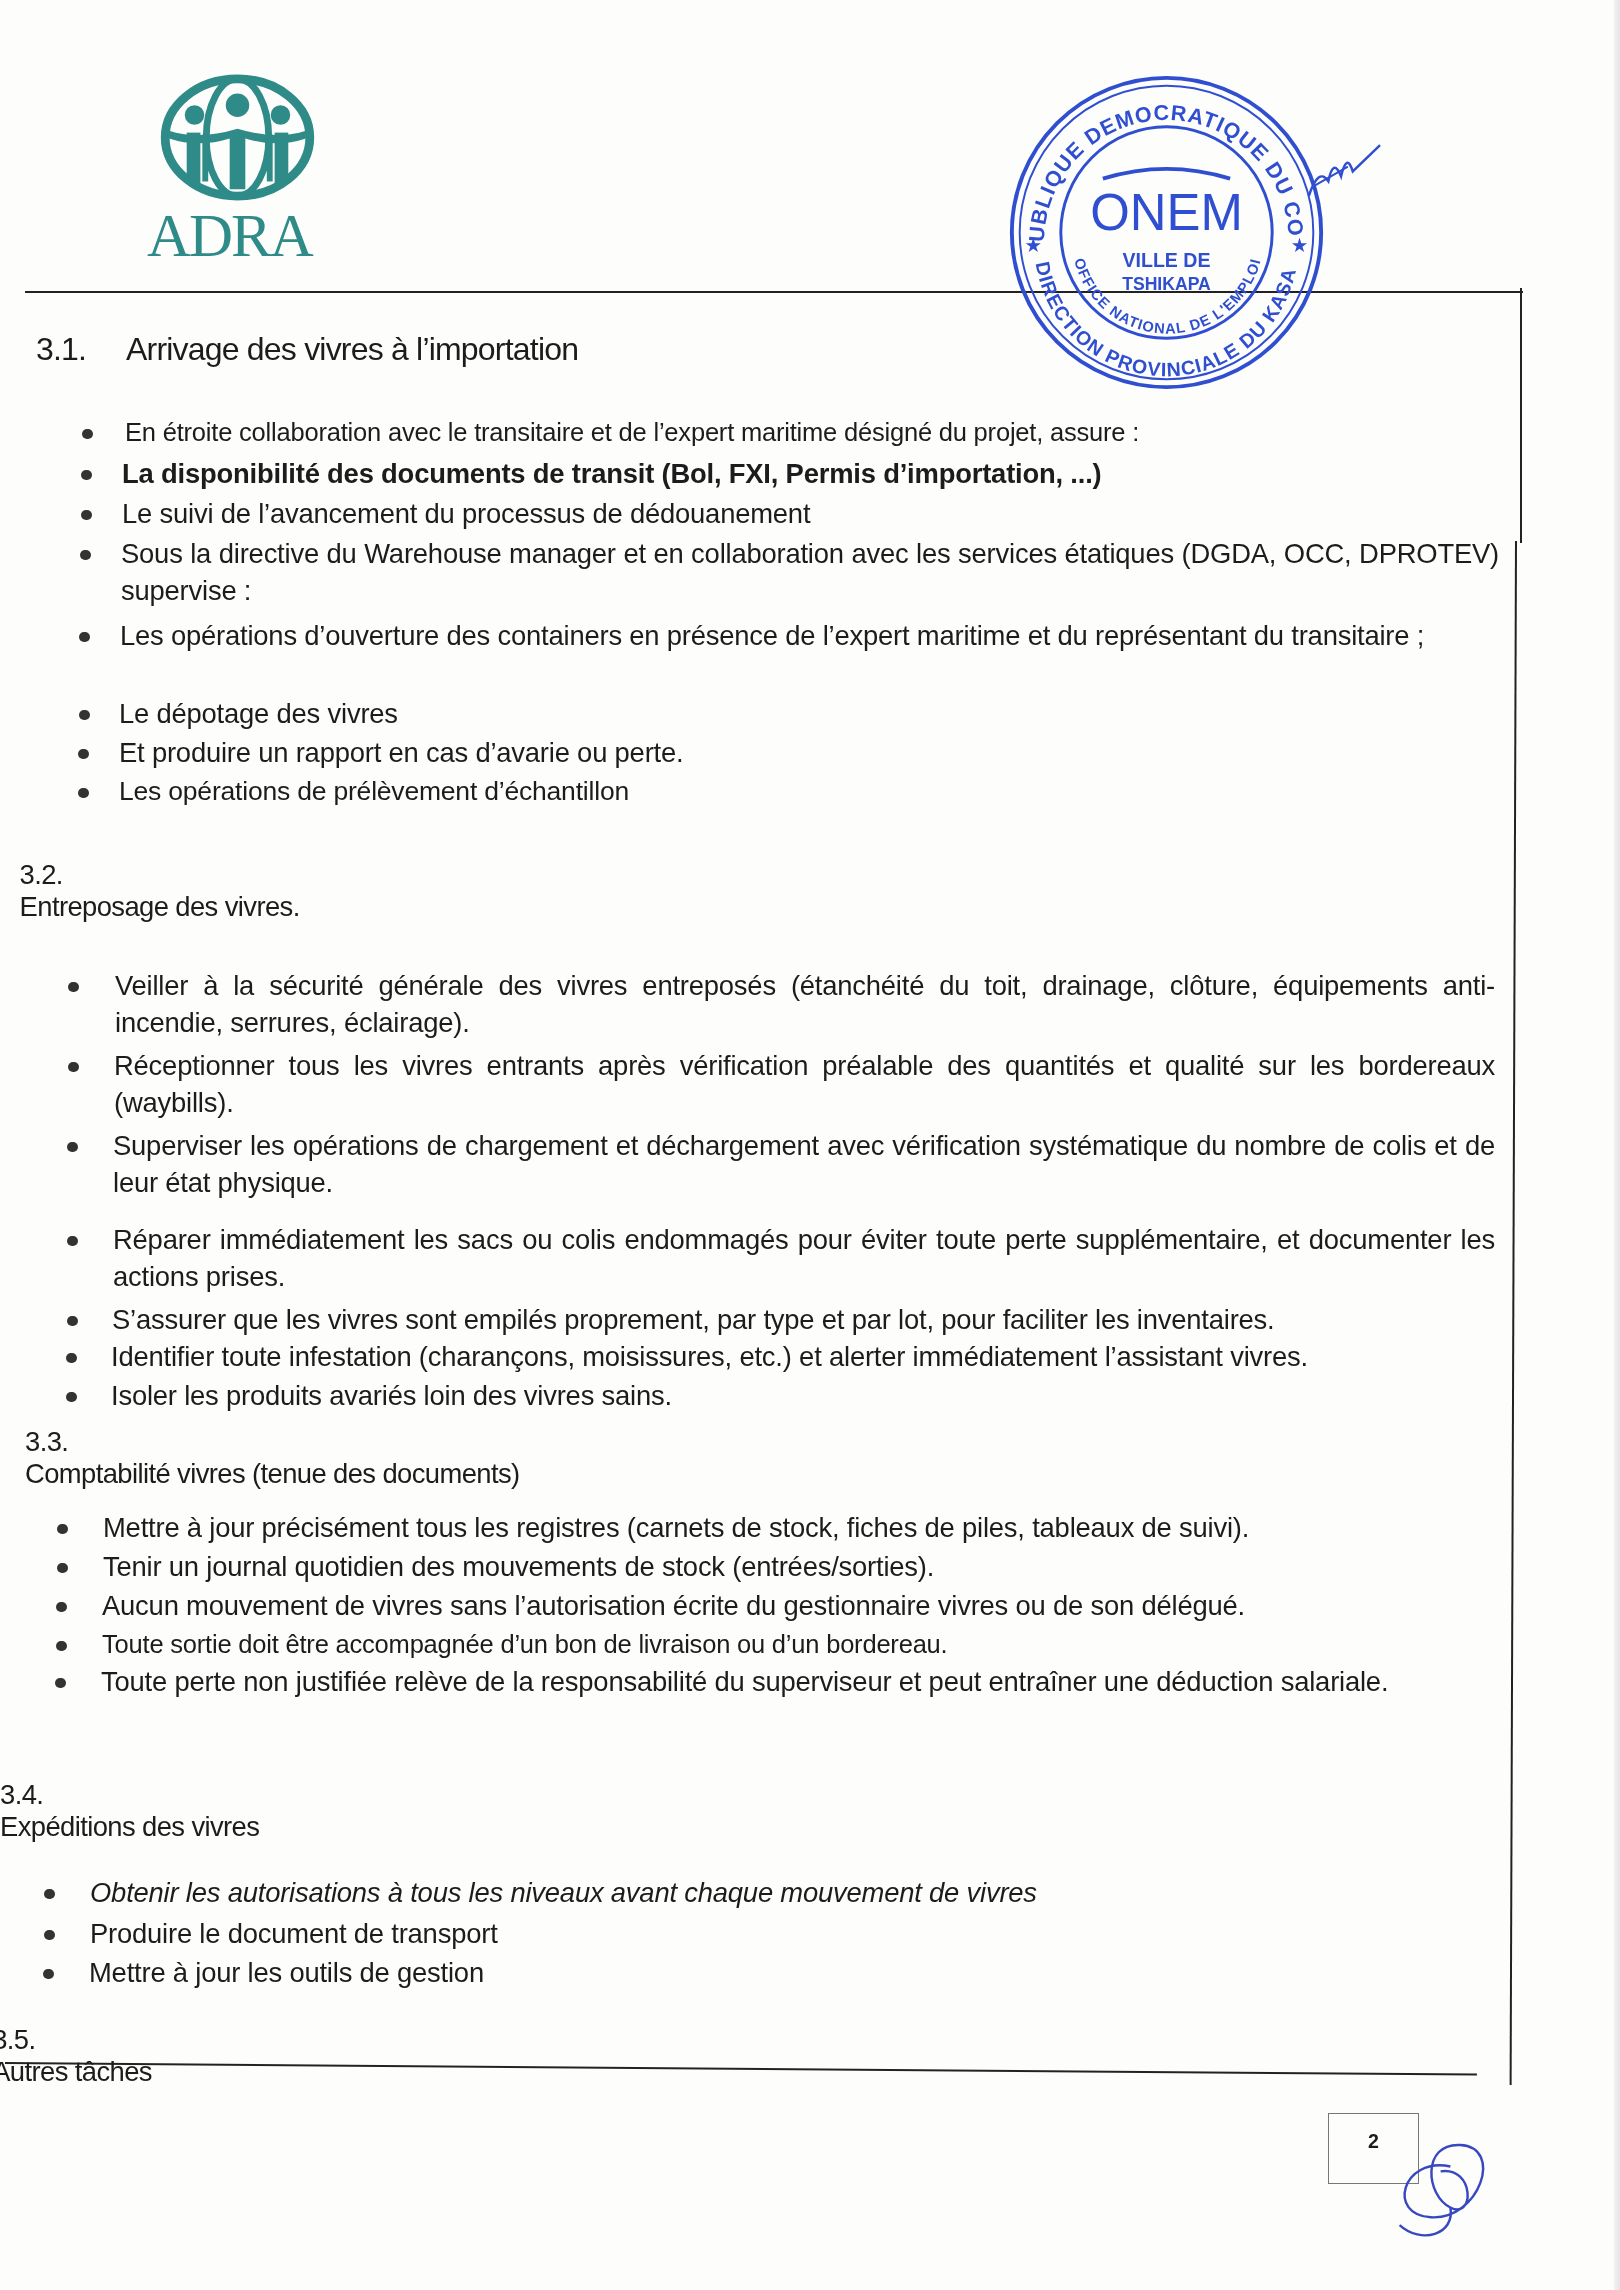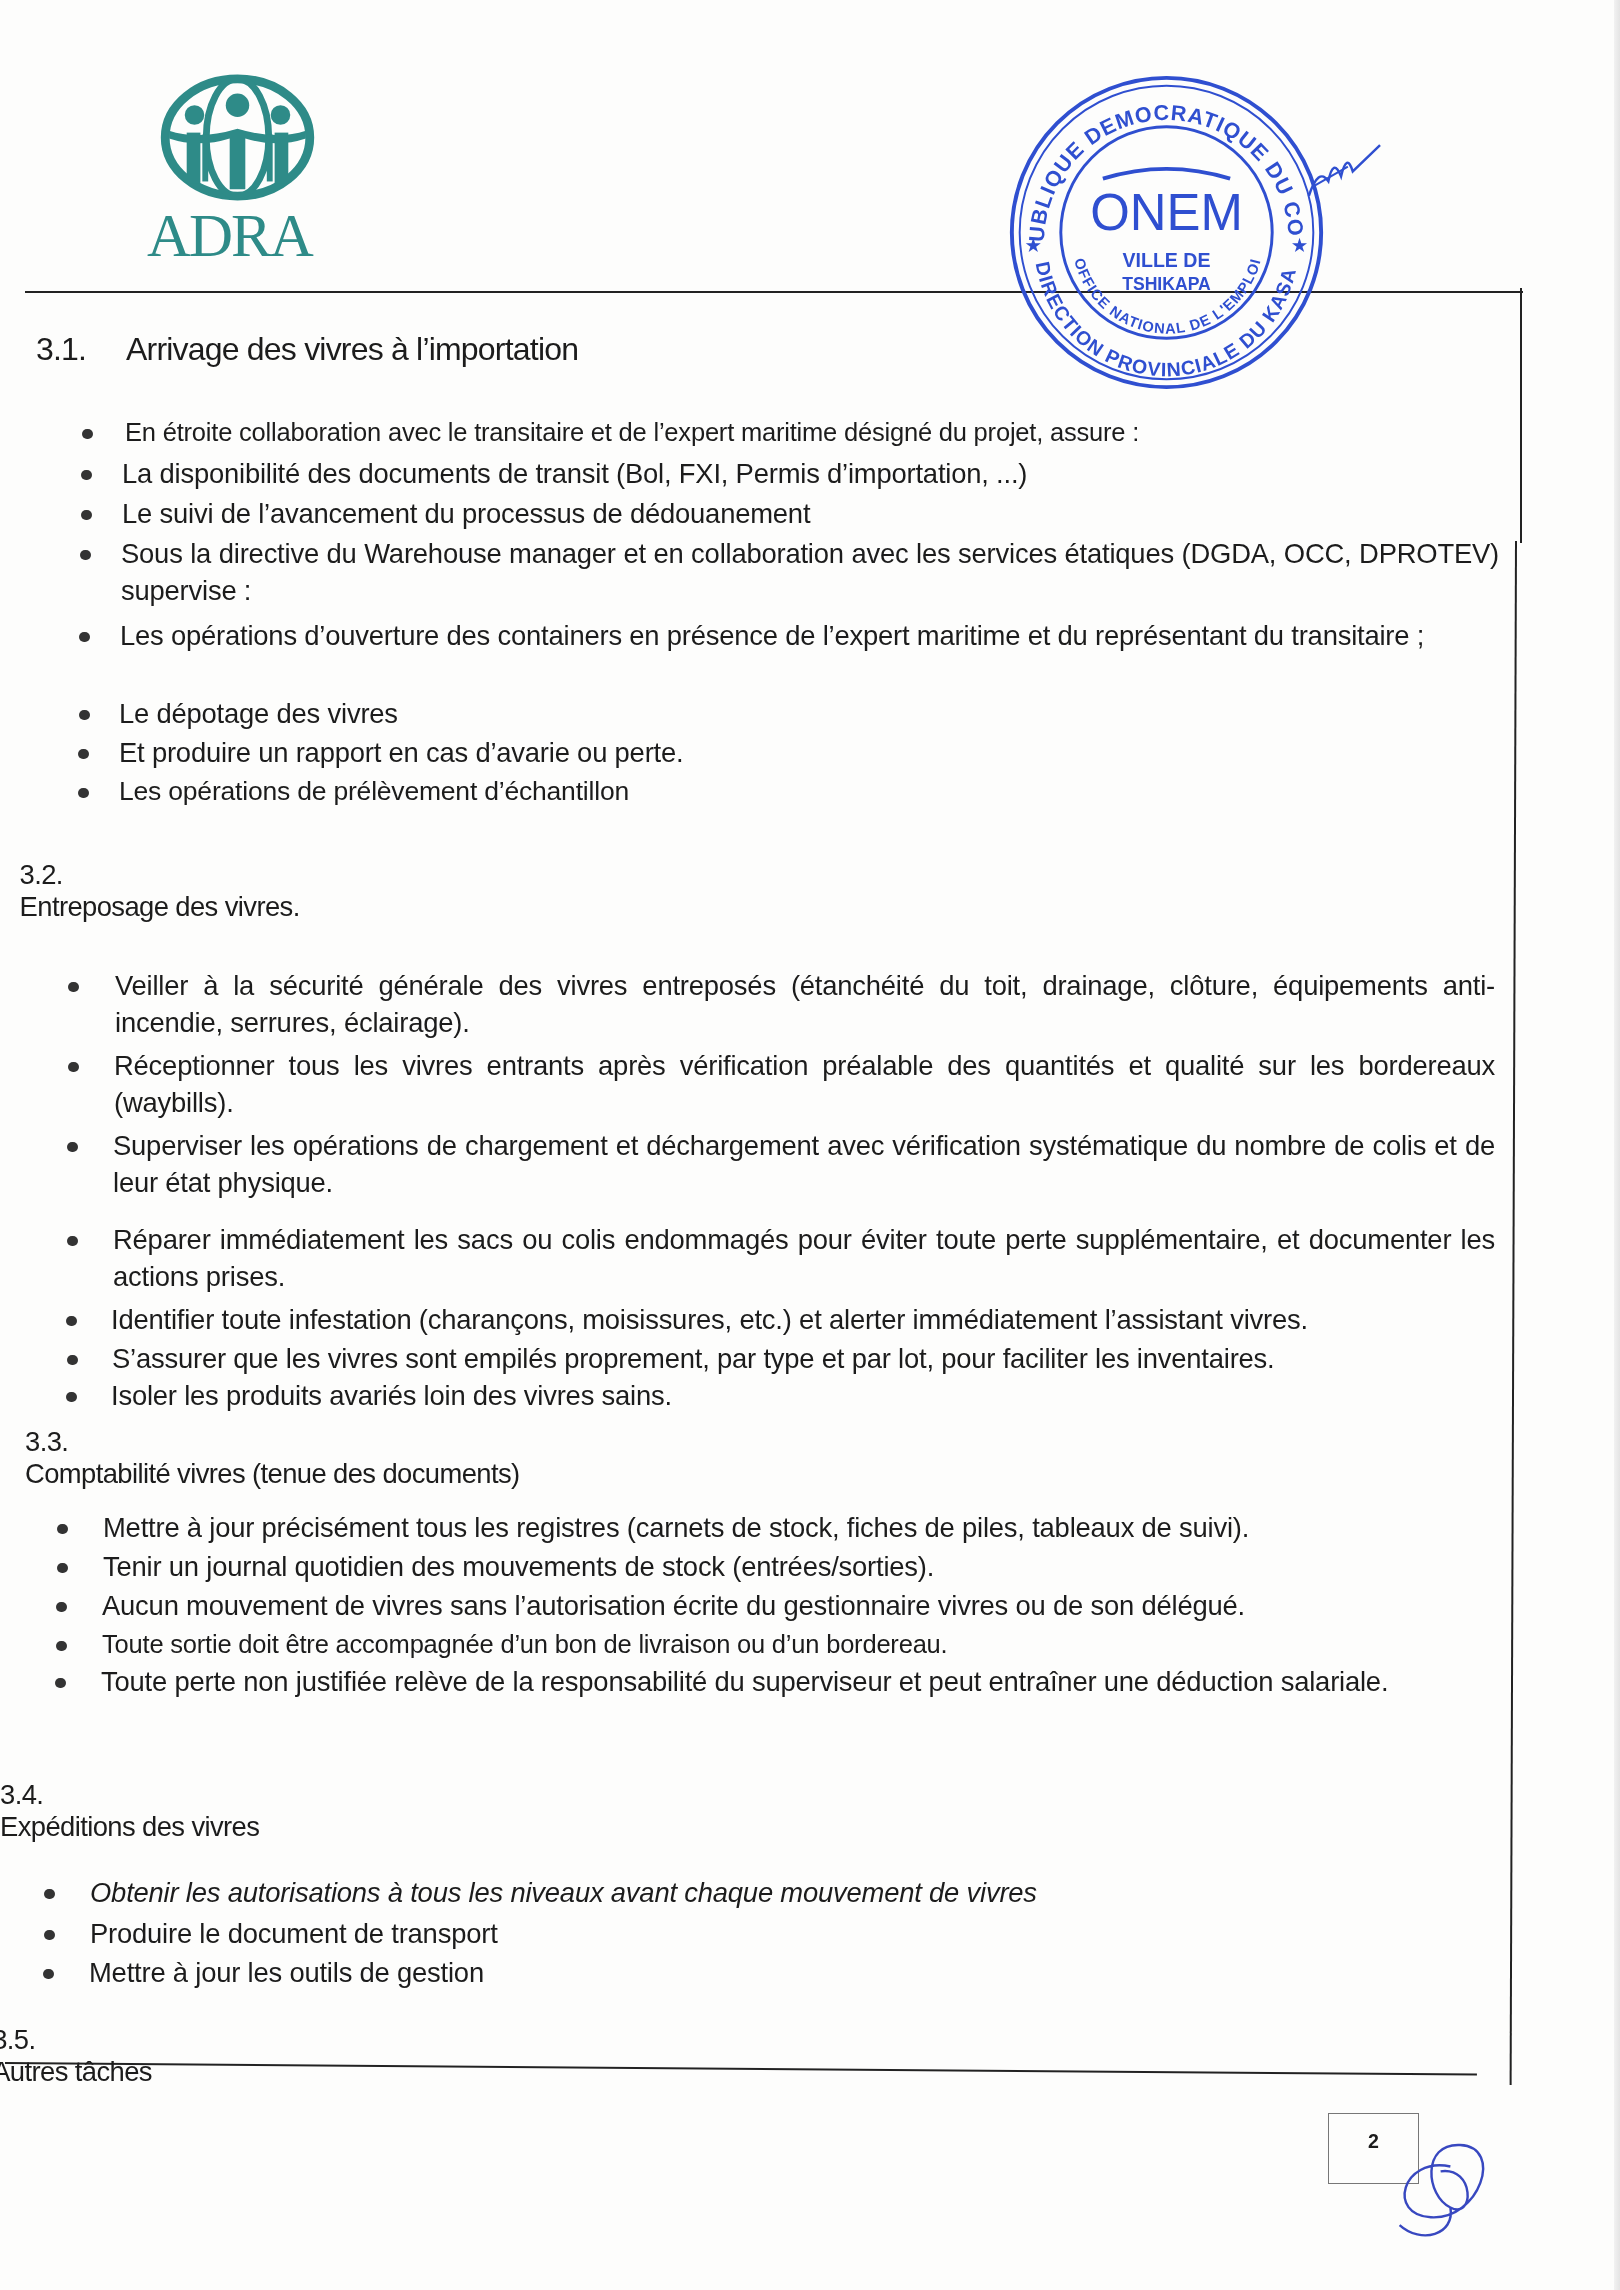--- a/index.html
+++ b/index.html
@@ -112,40 +112,40 @@
   <path d="M5 60 Q15 30 25 45 Q30 20 38 40 Q44 15 50 35 L78 8" fill="none" stroke="#2f4fd0" stroke-width="2.5"></path>
   <path d="M10 50 L45 30" stroke="#2f4fd0" stroke-width="2"></path>
 </svg>
 
 <div class="section-heading h-large" style="left:36px; top:331px;">
   <span class="section-number" style="width:90px;">3.1.</span>
   <span class="section-title">Arrivage des vivres à l’importation</span>
 </div>
 <ul class="bullet-list" style="left:78px; top:414px; width:1421px;">
   <li class="bullet-item" style="padding-left:47px; height:41px; font-size:25.5px;"><span class="dot" style="left:3.9px;"></span><span>En étroite collaboration avec le transitaire et de l’expert maritime désigné du projet, assure :</span></li>
-  <li class="bullet-item" style="padding-left:44px; height:40px;"><span class="dot" style="left:2.9px;"></span><span>La disponibilité des documents de transit (Bol, FXI, Permis d’importation, ...)</span></li>
+  <li class="bullet-item" style="padding-left:44px; height:40px;font-weight:bold;"><span class="dot" style="left:2.9px;"></span><span>La disponibilité des documents de transit (Bol, FXI, Permis d’importation, ...)</span></li>
   <li class="bullet-item" style="padding-left:44px; height:40px;"><span class="dot" style="left:2.9px;"></span><span>Le suivi de l’avancement du processus de dédouanement</span></li>
   <li class="bullet-item justify" style="padding-left:43px; height:82px;"><span class="dot" style="left:2px;"></span><span>Sous la directive du Warehouse manager et en collaboration avec les services étatiques (DGDA, OCC, DPROTEV) supervise :</span></li>
   <li class="bullet-item justify" style="padding-left:42px; height:78px;"><span class="dot" style="left:1px;"></span><span>Les opérations d’ouverture des containers en présence de l’expert maritime et du représentant du transitaire ;</span></li>
   <li class="bullet-item" style="padding-left:41px; height:39px;"><span class="dot" style="left:1px;"></span><span>Le dépotage des vivres</span></li>
   <li class="bullet-item" style="padding-left:41px; height:39px;"><span class="dot" style="left:0px;"></span><span>Et produire un rapport en cas d’avarie ou perte.</span></li>
   <li class="bullet-item" style="padding-left:41px; height:41px; font-size:26.5px;"><span class="dot" style="left:0px;"></span><span>Les opérations de prélèvement d’échantillon</span></li>
 </ul>
 
 <div class="section-heading h-med" style="left:19.6px; top:859px;">
   <span class="section-number" style="width:96px;">3.2.</span>
   <span class="section-title">Entreposage des vivres.</span>
 </div>
 <ul class="bullet-list" style="left:64px; top:941px; width:1431px;">
   <li class="bullet-item justify" style="padding-left:51px; height:80px;margin-top:26px;"><span class="dot" style="left:3.9px;"></span><span>Veiller à la sécurité générale des vivres entreposés (étanchéité du toit, drainage, clôture, équipements anti-incendie, serrures, éclairage).</span></li>
   <li class="bullet-item justify" style="padding-left:50px; height:80px;"><span class="dot" style="left:3.9px;"></span><span>Réceptionner tous les vivres entrants après vérification préalable des quantités et qualité sur les bordereaux (waybills).</span></li>
   <li class="bullet-item justify" style="padding-left:49px; height:80px;"><span class="dot" style="left:2.9px;"></span><span>Superviser les opérations de chargement et déchargement avec vérification systématique du nombre de colis et de leur état physique.</span></li>
   <li class="bullet-item justify" style="padding-left:49px; height:80px;margin-top:14px;"><span class="dot" style="left:2.9px;"></span><span>Réparer immédiatement les sacs ou colis endommagés pour éviter toute perte supplémentaire, et documenter les actions prises.</span></li>
+  <li class="bullet-item" style="padding-left:48px; height:37px;"><span class="dot" style="left:2.9px;"></span><span>S’assurer que les vivres sont empilés proprement, par type et par lot, pour faciliter les inventaires.</span></li>
   <li class="bullet-item" style="padding-left:47px; height:39px;"><span class="dot" style="left:2px;"></span><span>Identifier toute infestation (charançons, moisissures, etc.) et alerter immédiatement l’assistant vivres.</span></li>
-  <li class="bullet-item" style="padding-left:48px; height:37px;"><span class="dot" style="left:2.9px;"></span><span>S’assurer que les vivres sont empilés proprement, par type et par lot, pour faciliter les inventaires.</span></li>
   <li class="bullet-item" style="padding-left:47px; height:39px;"><span class="dot" style="left:2px;"></span><span>Isoler les produits avariés loin des vivres sains.</span></li>
 </ul>
 
 <div class="section-heading h-med" style="left:25px; top:1426px;">
   <span class="section-number" style="width:91px;">3.3.</span>
   <span class="section-title">Comptabilité vivres (tenue des documents)</span>
 </div>
 <ul class="bullet-list" style="left:54px; top:1509px; width:1421px;">
   <li class="bullet-item" style="padding-left:49px; height:39px;"><span class="dot" style="left:2.9px;"></span><span>Mettre à jour précisément tous les registres (carnets de stock, fiches de piles, tableaux de suivi).</span></li>
   <li class="bullet-item" style="padding-left:49px; height:39px;"><span class="dot" style="left:2.9px;"></span><span>Tenir un journal quotidien des mouvements de stock (entrées/sorties).</span></li>

